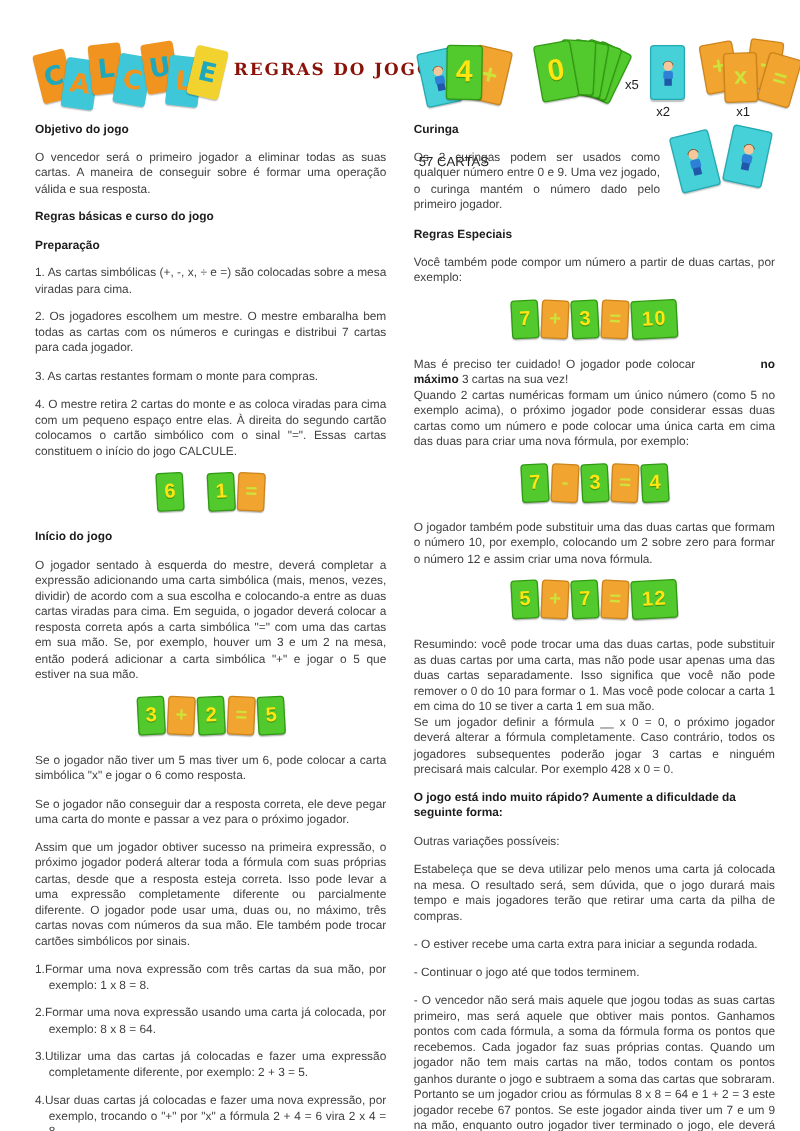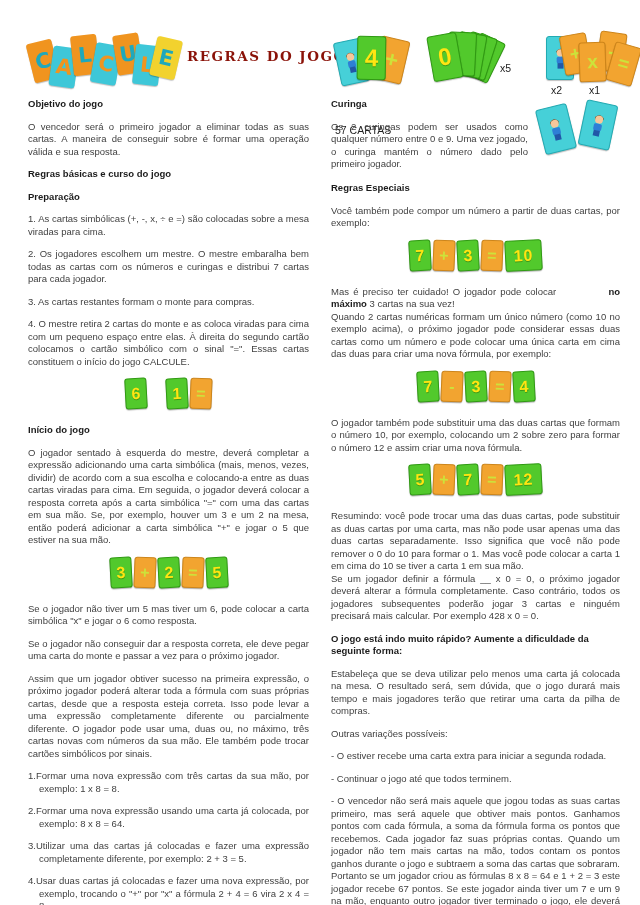--- a/index.html
+++ b/index.html
@@ -77,21 +77,21 @@
 
   <div class="fan" style="left:428px;top:32px;width:95px;height:64px;">
     <div class="fcard fgreen" style="left:42px;top:4px;width:26px;height:42px;transform:rotate(26deg);"></div>
     <div class="fcard fgreen" style="left:36px;top:2px;width:26px;height:42px;transform:rotate(18deg);"></div>
     <div class="fcard fgreen" style="left:28px;top:1px;width:26px;height:42px;transform:rotate(10deg);"></div>
     <div class="fcard fgreen" style="left:20px;top:0px;width:26px;height:42px;transform:rotate(3deg);"></div>
     <div class="fcard fgreen" style="left:2px;top:2px;width:28px;height:44px;font-size:24px;line-height:44px;transform:rotate(-10deg);text-shadow:0 1px 0 rgba(40,90,0,.45);">0</div>
     <div class="fan-label" style="left:72px;top:30px;">x5</div>
   </div>
 
-  <div class="fan" style="left:542px;top:36px;width:40px;height:62px;">
+  <div class="fan" style="left:516px;top:36px;width:40px;height:62px;">
     <div class="fcard fteal" style="left:4px;top:0px;width:26px;height:42px;">
         <span class="boy">
           <svg width="17" height="26" viewBox="0 0 20 30">
             <path d="M5 7 q5 -6 10 0 l-1 3 q-4 -3 -8 0 z" fill="#7a4a1f"></path>
             <circle cx="10" cy="9" r="4.4" fill="#f6c79b"></circle>
             <rect x="5.5" y="13.5" width="9" height="8" rx="2" fill="#2e7fd6"></rect>
             <rect x="6.5" y="21" width="7" height="6.5" fill="#2157a8"></rect>
           </svg>
         </span>
       </div>
@@ -152,27 +152,27 @@
           </span>
         </div>
     </div>
     <div class="h">Curinga</div>
     <p>Os 2 curingas podem ser usados como qualquer número entre 0 e 9. Uma vez jogado, o curinga mantém o número dado pelo primeiro jogador.</p>
     <div style="clear:both;"></div>
     <div class="h">Regras Especiais</div>
     <p>Você também pode compor um número a partir de duas cartas, por exemplo:</p>
     <div class="cardrow"><span class="card green" style="transform: rotate(-3deg);">7</span><span class="card orange" style="transform: rotate(2.5deg);">+</span><span class="card green" style="transform: rotate(-3deg);">3</span><span class="card orange" style="transform: rotate(2.5deg);">=</span><span class="card green double" style="transform: rotate(-3deg);">10</span></div>
     <p><span>Mas é preciso ter cuidado! O jogador pode colocar </span><span class="b">no máximo</span><span> 3 cartas na sua vez!</span></p>
-    <p style="margin-top:-10px;">Quando 2 cartas numéricas formam um único número (como 10 no exemplo acima), o próximo jogador pode considerar essas duas cartas como um número e pode colocar uma única carta em cima das duas para criar uma nova fórmula, por exemplo:</p>
+    <p style="margin-top:-10px;">Quando 2 cartas numéricas formam um único número (como 5 no exemplo acima), o próximo jogador pode considerar essas duas cartas como um número e pode colocar uma única carta em cima das duas para criar uma nova fórmula, por exemplo:</p>
     <div class="cardrow"><span class="card green" style="transform: rotate(-3deg);">7</span><span class="card orange" style="transform: rotate(2.5deg);">-</span><span class="card green" style="transform: rotate(-3deg);">3</span><span class="card orange" style="transform: rotate(2.5deg);">=</span><span class="card green" style="transform: rotate(-3deg);">4</span></div>
     <p>O jogador também pode substituir uma das duas cartas que formam o número 10, por exemplo, colocando um 2 sobre zero para formar o número 12 e assim criar uma nova fórmula.</p>
     <div class="cardrow"><span class="card green" style="transform: rotate(-3deg);">5</span><span class="card orange" style="transform: rotate(2.5deg);">+</span><span class="card green" style="transform: rotate(-3deg);">7</span><span class="card orange" style="transform: rotate(2.5deg);">=</span><span class="card green double" style="transform: rotate(-3deg);">12</span></div>
     <p>Resumindo: você pode trocar uma das duas cartas, pode substituir as duas cartas por uma carta, mas não pode usar apenas uma das duas cartas separadamente. Isso significa que você não pode remover o 0 do 10 para formar o 1. Mas você pode colocar a carta 1 em cima do 10 se tiver a carta 1 em sua mão.</p>
     <p style="margin-top:-10px;">Se um jogador definir a fórmula __ x 0 = 0, o próximo jogador deverá alterar a fórmula completamente. Caso contrário, todos os jogadores subsequentes poderão jogar 3 cartas e ninguém precisará mais calcular. Por exemplo 428 x 0 = 0.</p>
     <div class="h">O jogo está indo muito rápido? Aumente a dificuldade da seguinte forma:</div>
+    <p>Outras variações possíveis:</p>
     <p>Estabeleça que se deva utilizar pelo menos uma carta já colocada na mesa. O resultado será, sem dúvida, que o jogo durará mais tempo e mais jogadores terão que retirar uma carta da pilha de compras.</p>
-    <p>Outras variações possíveis:</p>
     <p>- O estiver recebe uma carta extra para iniciar a segunda rodada.</p>
     <p>- Continuar o jogo até que todos terminem.</p>
     <p>- O vencedor não será mais aquele que jogou todas as suas cartas primeiro, mas será aquele que obtiver mais pontos. Ganhamos pontos com cada fórmula, a soma da fórmula forma os pontos que recebemos. Cada jogador faz suas próprias contas. Quando um jogador não tem mais cartas na mão, todos contam os pontos ganhos durante o jogo e subtraem a soma das cartas que sobraram. Portanto se um jogador criou as fórmulas 8 x 8 = 64 e 1 + 2 = 3 este jogador recebe 67 pontos. Se este jogador ainda tiver um 7 e um 9 na mão, enquanto outro jogador tiver terminado o jogo, ele deverá subtrair 16 (7 + 9) pontos dos 67 pontos e sua pontuação será, portanto, 51. Aquele que terminar primeiro recebe 10 pontos de bônus. Quem ficar com curinga deverá descontar 25 pontos. Somamos todas as rodadas do jogo e ganha quem chegar primeiro aos 250 pontos.</p>
   </div>
 
 </div>
 
 </body></html>

